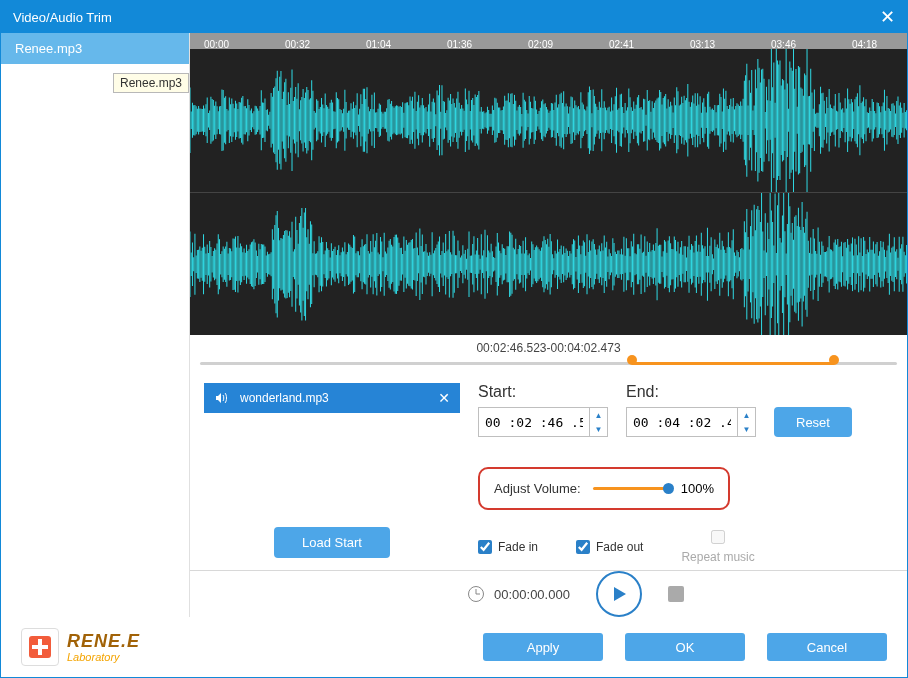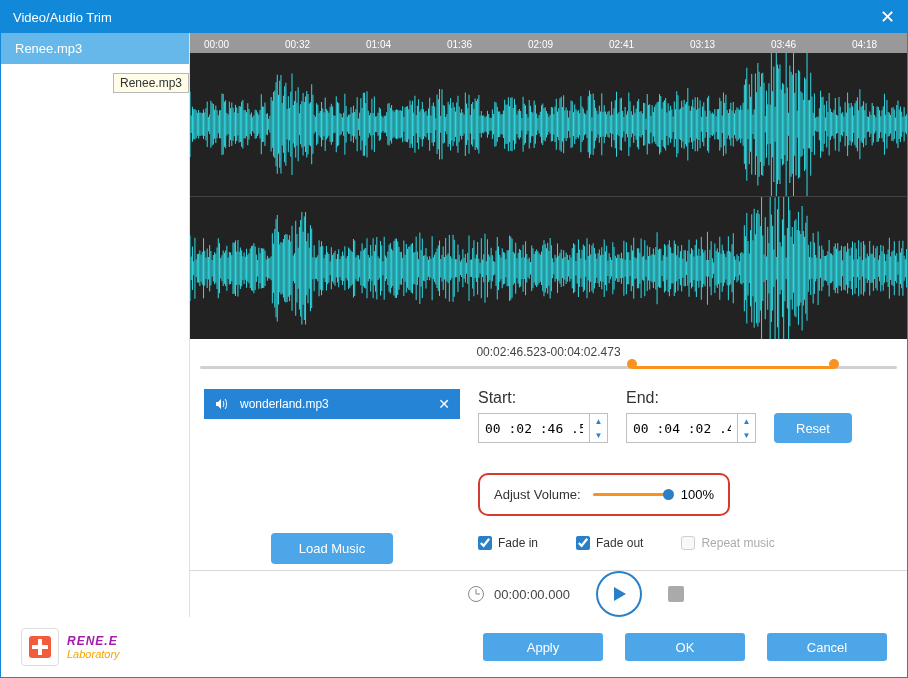--- a/index.html
+++ b/index.html
@@ -40,38 +40,38 @@
 .spinbox .arrows { width: 18px; display: flex; flex-direction: column; border-left: 1px solid #bfbfbf; height: 100%; }
 .spinbox .arrows span { flex: 1; display: flex; align-items: center; justify-content: center; font-size: 8px; color: #2a80c8; cursor: pointer; }
 .reset-btn { background: #4da6e8; color: #fff; border: none; border-radius: 4px; height: 30px; padding: 0 22px; font-size: 13px; cursor: pointer; align-self: flex-end; margin-top: 19px; }
 .volume-box { border: 2px solid #d43a2e; border-radius: 10px; padding: 12px 14px; display: flex; align-items: center; gap: 12px; font-size: 13px; margin-top: 18px; width: 252px; }
 .volume-box .lbl { color: #333; }
 .vol-track { flex: 1; height: 3px; background: #f7931e; position: relative; border-radius: 2px; }
 .vol-knob { position: absolute; right: -5px; top: -4px; width: 11px; height: 11px; background: #2a80c8; border-radius: 50%; }
 .checks { display: flex; gap: 38px; font-size: 12px; color: #333; margin-top: 8px; }
 .checks label { display: flex; align-items: center; gap: 6px; }
 .checks input[type="checkbox"] { width: 14px; height: 14px; accent-color: #2a80c8; }
-.checks .disabled { color: #aaa; }
+.checks .disabled { color: #aaa; flex-direction: column; }
 .playbar { height: 64px; border-top: 1px solid #d8d8d8; display: flex; align-items: center; padding: 0 20px; gap: 26px; }
 .clock-wrap { display: flex; align-items: center; gap: 10px; font-size: 13px; color: #444; margin-left: 258px; justify-content: space-between; }
 .clock-icon { width: 16px; height: 16px; border: 1.5px solid #888; border-radius: 50%; position: relative; }
 .clock-icon::before { content: ""; position: absolute; left: 50%; top: 50%; width: 1px; height: 5px; background: #888; transform-origin: bottom; transform: translate(-50%, -100%); }
 .clock-icon::after { content: ""; position: absolute; left: 50%; top: 50%; width: 4px; height: 1px; background: #888; transform: translate(0, -50%); }
 .play-btn { width: 46px; height: 46px; border: 2px solid #2a80c8; border-radius: 50%; display: flex; align-items: center; justify-content: center; cursor: pointer; background: #fff; }
 .play-btn svg { display: block; }
 .stop-btn { width: 16px; height: 16px; background: #aaa; border-radius: 2px; cursor: pointer; }
 .footer { position: absolute; left: 0; right: 0; bottom: 0; height: 60px; display: flex; align-items: center; padding: 0 20px; }
 .logo { display: flex; align-items: center; gap: 8px; }
 .logo-badge { width: 38px; height: 38px; background: #fff; border: 1px solid #ddd; border-radius: 4px; display: flex; align-items: center; justify-content: center; }
 .logo-cross { width: 22px; height: 22px; background: #f25c3b; position: relative; border-radius: 3px; }
 .logo-cross::before, .logo-cross::after { content: ""; position: absolute; background: #fff; }
 .logo-cross::before { left: 9px; top: 3px; width: 4px; height: 16px; }
 .logo-cross::after { top: 9px; left: 3px; height: 4px; width: 16px; }
 .logo-text { display: flex; flex-direction: column; line-height: 1; }
-.logo-text .l1 { font-size: 12px; font-weight: 700; font-style: italic; color: #a21caf; letter-spacing: 1px; }
+.logo-text .l1 { font-size: 18px; font-weight: 700; font-style: italic; color: #a16207; letter-spacing: 1px; }
 .logo-text .l2 { font-size: 11px; color: #f4a400; font-style: italic; margin-top: 2px; }
 .footer-btns { margin-left: auto; display: flex; gap: 22px; padding-left: 40px; }
 .footer-btns button { background: #4da6e8; color: #fff; border: none; border-radius: 3px; width: 120px; height: 28px; font-size: 13px; cursor: pointer; }
 </style>
 </head>
 <body>
 
 <div class="window">
   <div class="titlebar">
     <span class="title">Video/Audio Trim</span>
@@ -1299,21 +1299,21 @@
           <div class="music-chip">
             <span class="spk">
               <svg width="14" height="14" viewBox="0 0 14 14">
                   <path fill="#fff" d="M2 5h2l3-3v10l-3-3H2z"></path>
                   <path stroke="#fff" stroke-width="1" fill="none" d="M9 4c1 1 1 5 0 6 M11 2c2 2 2 8 0 10"></path>
                 </svg>
             </span>
             <span class="name">wonderland.mp3</span>
             <span class="x">✕</span>
           </div>
-          <button class="load-btn">Load Music</button>
+          <button class="load-btn">Load Start</button>
         </div>
 
         <div class="right-col">
           <div class="row1">
             <div class="field">
               <label>Start:</label>
               <div class="spinbox">
                 <input value="00 :02 :46 .523" style="">
                 <div class="arrows">
                     <span>▲</span>

